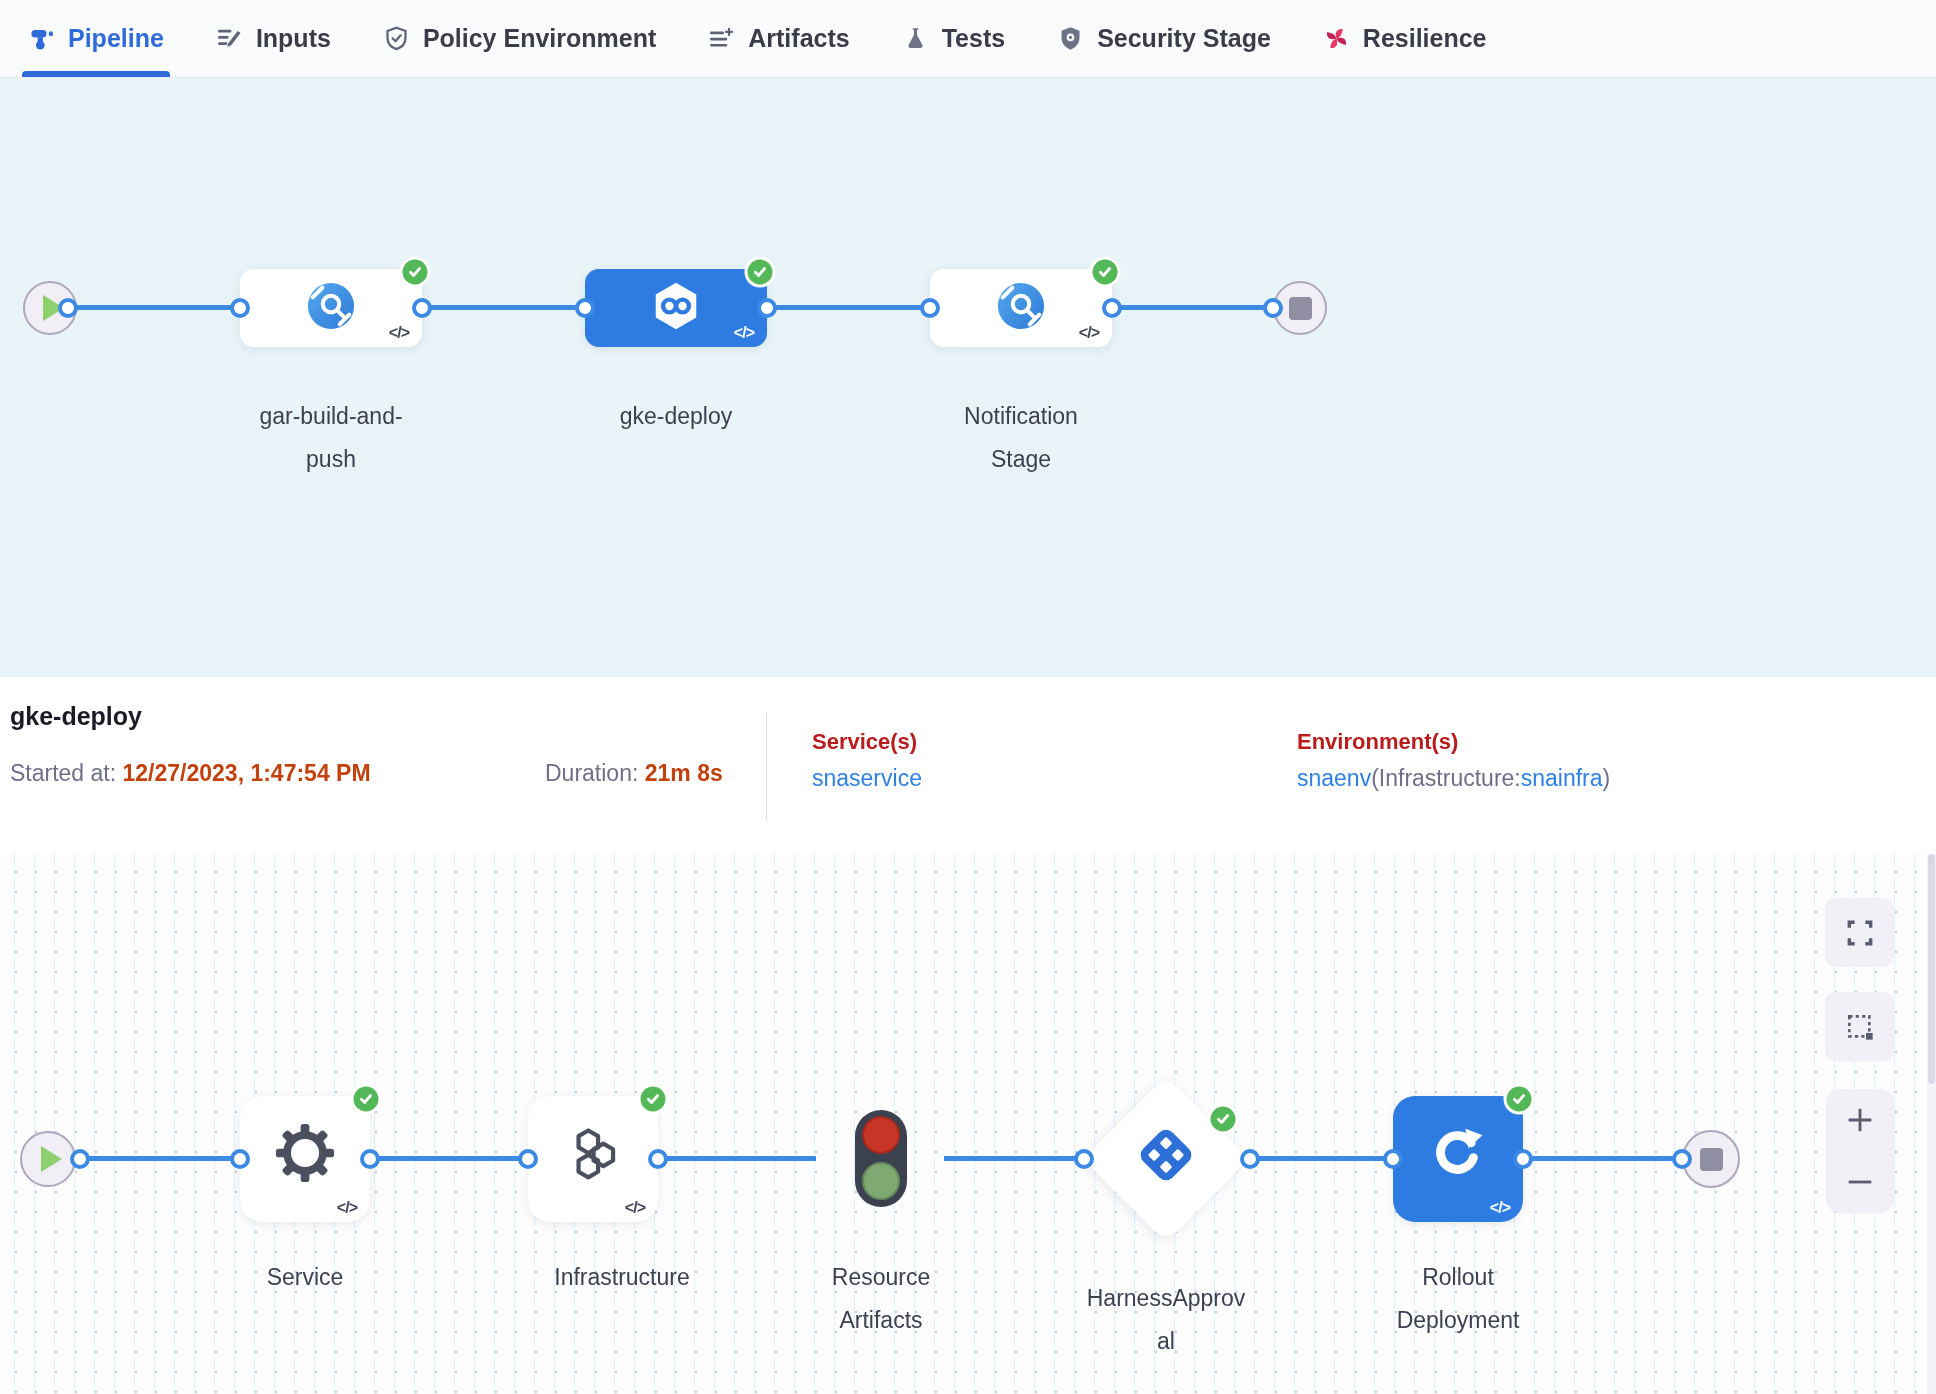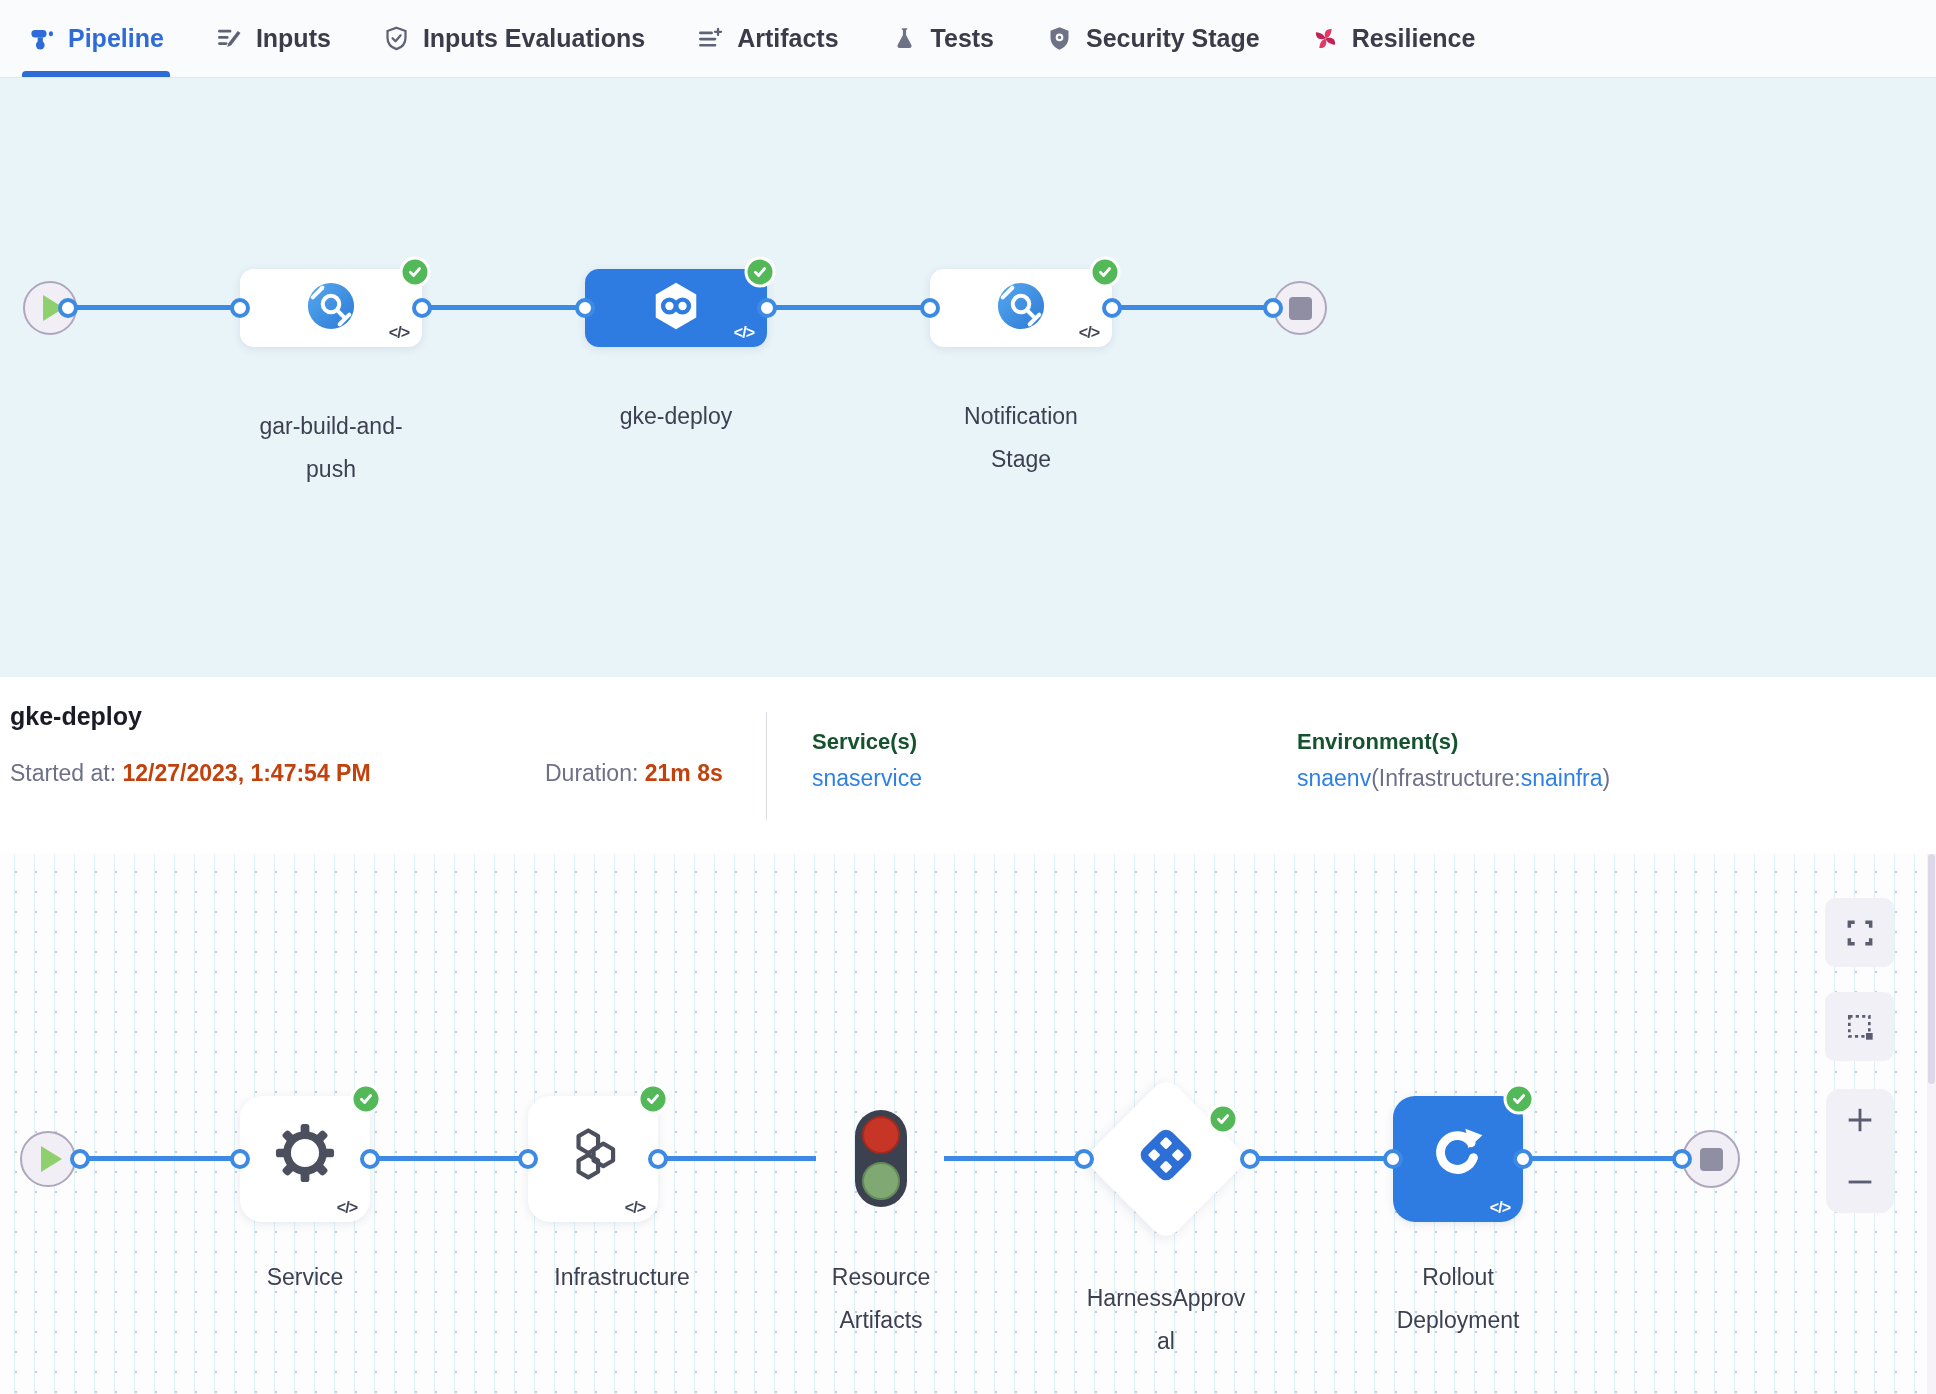--- a/index.html
+++ b/index.html
@@ -41,21 +41,21 @@
         line-height:43px;color:#3d4050;white-space:pre-line;width:260px;}
 
   
   .summary{position:absolute;left:0;top:677px;width:1936px;height:177px;background:#fff;
         border-bottom:1px solid #e3e6ea;}
   .sum-title{position:absolute;left:10px;top:25px;font-size:25px;font-weight:700;color:#1a1b25;}
   .sum-row{position:absolute;top:83px;font-size:23px;}
   .glabel{color:#6e7089;}
   .gval{color:#c2410c;font-weight:600;}
   .vdiv{position:absolute;left:766px;top:35px;height:108px;width:1px;background:#d9dce2;}
-  .col-label{position:absolute;top:52px;font-size:22px;font-weight:700;color:#14532d;}
+  .col-label{position:absolute;top:52px;font-size:22px;font-weight:700;color:#b91c1c;}
   .col-val{position:absolute;top:88px;font-size:23px;}
   .link{color:#2f80e5;cursor:pointer;}
 
   
   .exec-graph{position:absolute;left:0;top:854px;width:1936px;height:540px;background:#fdfdfe;
       background-image:
         radial-gradient(circle,#c7ccd5 1.3px,transparent 1.5px),
         repeating-linear-gradient(to right,rgba(186,224,244,.45) 0 1px,transparent 1px 20px);
       background-size:20px 20px,20px 20px;background-position:6px 8px,14px 0;}
   .exec-card{position:absolute;width:130px;height:126px;background:#fff;border-radius:22px;
@@ -108,21 +108,21 @@
       </span>
       <span class="tlabel">Inputs</span>
     </div>
     <div class="tab">
       <span class="ticon">
         <svg width="27" height="27" viewBox="0 0 24 24" fill="none" stroke="#5f6276" stroke-width="2">
           <path d="M12 2.5l8 2.8v6c0 5.2-3.4 8.7-8 10.2-4.6-1.5-8-5-8-10.2v-6z"></path>
           <path d="M8.5 11.8l2.6 2.7 4.6-5.3" stroke-linecap="round" stroke-linejoin="round"></path>
         </svg>
       </span>
-      <span class="tlabel">Inputs Evaluations</span>
+      <span class="tlabel">Policy Environment</span>
     </div>
     <div class="tab">
       <span class="ticon">
         <svg width="27" height="27" viewBox="0 0 24 24" fill="none" stroke="#5f6276" stroke-width="2.4" stroke-linecap="round">
           <path d="M3 7h10M3 12.5h13M3 18h13"></path>
           <path d="M18.7 3.4v5.4M16 6.1h5.4" stroke-width="2"></path>
         </svg>
       </span>
       <span class="tlabel">Artifacts</span>
     </div>
@@ -246,21 +246,21 @@
 
     <div class="port" style="left:68px;top:230px;"></div>
     <div class="port" style="left:240px;top:230px;"></div>
     <div class="port" style="left:422px;top:230px;"></div>
     <div class="port" style="left:585px;top:230px;"></div>
     <div class="port" style="left:767px;top:230px;"></div>
     <div class="port" style="left:930px;top:230px;"></div>
     <div class="port" style="left:1112px;top:230px;"></div>
     <div class="port" style="left:1273px;top:230px;"></div>
 
-    <div class="nlabel" style="left:331px;top:327px;">gar-build-and-
+    <div class="nlabel" style="left:331px;top:317px;">gar-build-and-
 push</div>
     <div class="nlabel" style="left:676px;top:317px;">gke-deploy</div>
     <div class="nlabel" style="left:1021px;top:317px;">Notification
 Stage</div>
   </section>
 
   <section class="summary">
     <div class="sum-title">gke-deploy</div>
     <div class="sum-row" style="left:10px;">
       <span class="glabel">Started at:</span>

